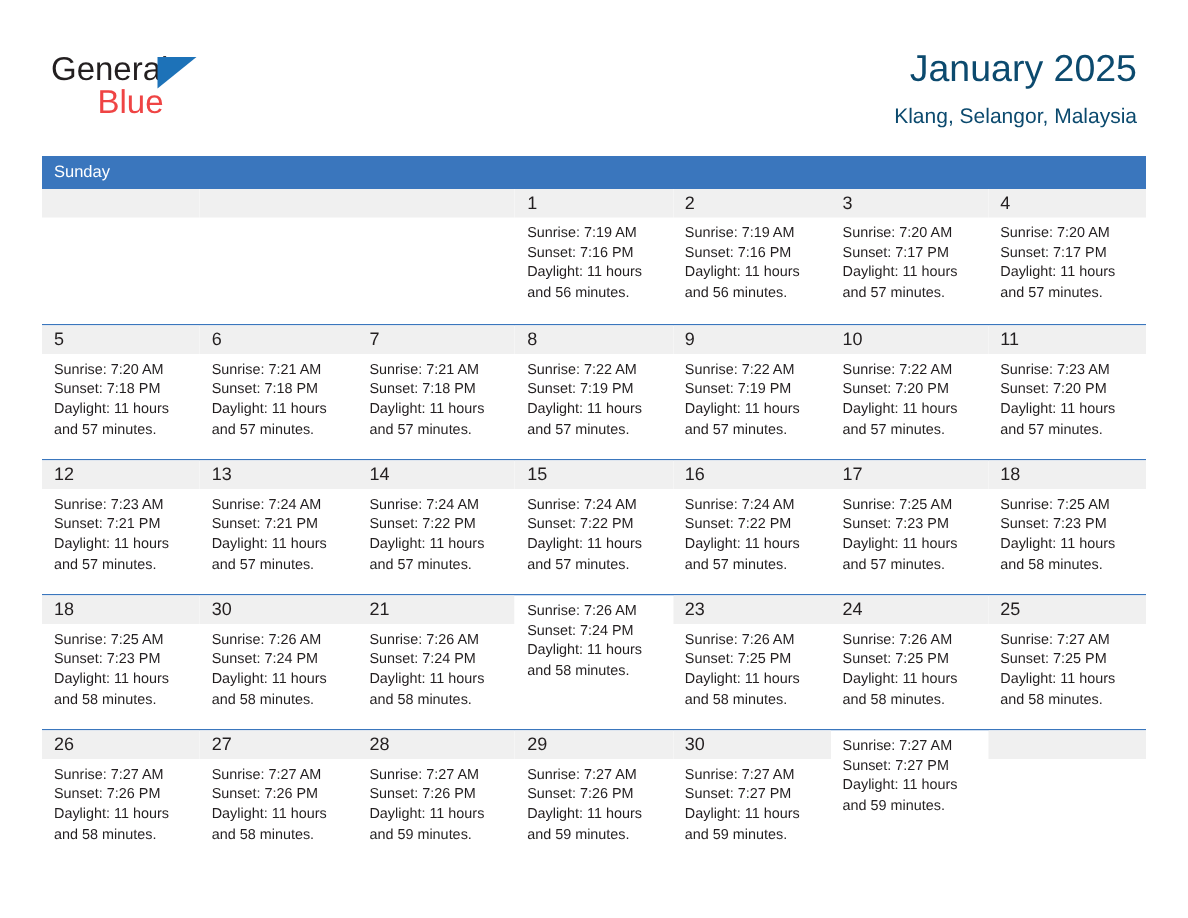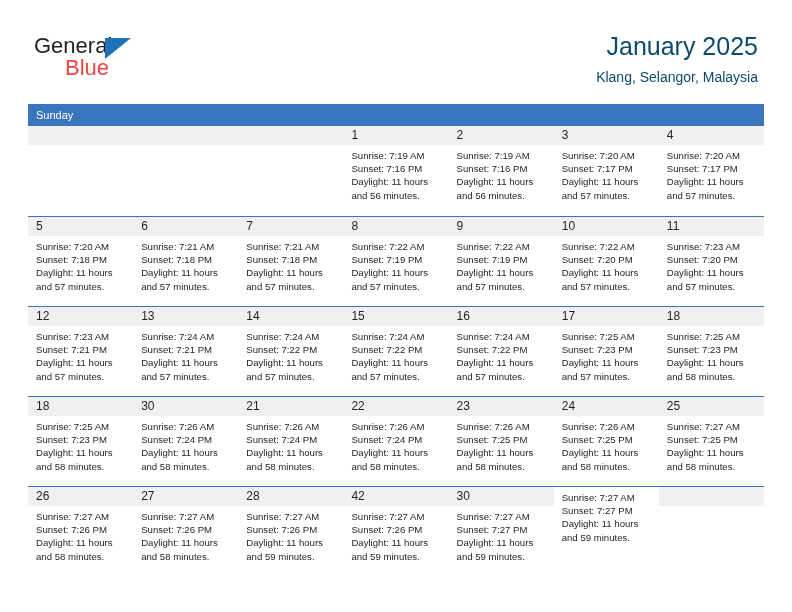--- a/index.html
+++ b/index.html
@@ -424,23 +424,20 @@
               <div class="daynum">21</div>
             </div>
             <div class="cell-body">
               <div class="cell-line">Sunrise: 7:26 AM</div>
               <div class="cell-line">Sunset: 7:24 PM</div>
               <div class="cell-line">Daylight: 11 hours</div>
               <div class="cell-line">and 58 minutes.</div>
             </div>
           </div>
           <div class="cell">
-            <div class="daynum-band">
-              <div class="daynum">22</div>
-            </div>
             <div class="cell-body">
               <div class="cell-line">Sunrise: 7:26 AM</div>
               <div class="cell-line">Sunset: 7:24 PM</div>
               <div class="cell-line">Daylight: 11 hours</div>
               <div class="cell-line">and 58 minutes.</div>
             </div>
           </div>
           <div class="cell">
             <div class="daynum-band">
               <div class="daynum">23</div>
@@ -504,21 +501,21 @@
             </div>
             <div class="cell-body">
               <div class="cell-line">Sunrise: 7:27 AM</div>
               <div class="cell-line">Sunset: 7:26 PM</div>
               <div class="cell-line">Daylight: 11 hours</div>
               <div class="cell-line">and 59 minutes.</div>
             </div>
           </div>
           <div class="cell">
             <div class="daynum-band">
-              <div class="daynum">42</div>
+              <div class="daynum">29</div>
             </div>
             <div class="cell-body">
               <div class="cell-line">Sunrise: 7:27 AM</div>
               <div class="cell-line">Sunset: 7:26 PM</div>
               <div class="cell-line">Daylight: 11 hours</div>
               <div class="cell-line">and 59 minutes.</div>
             </div>
           </div>
           <div class="cell">
             <div class="daynum-band">

